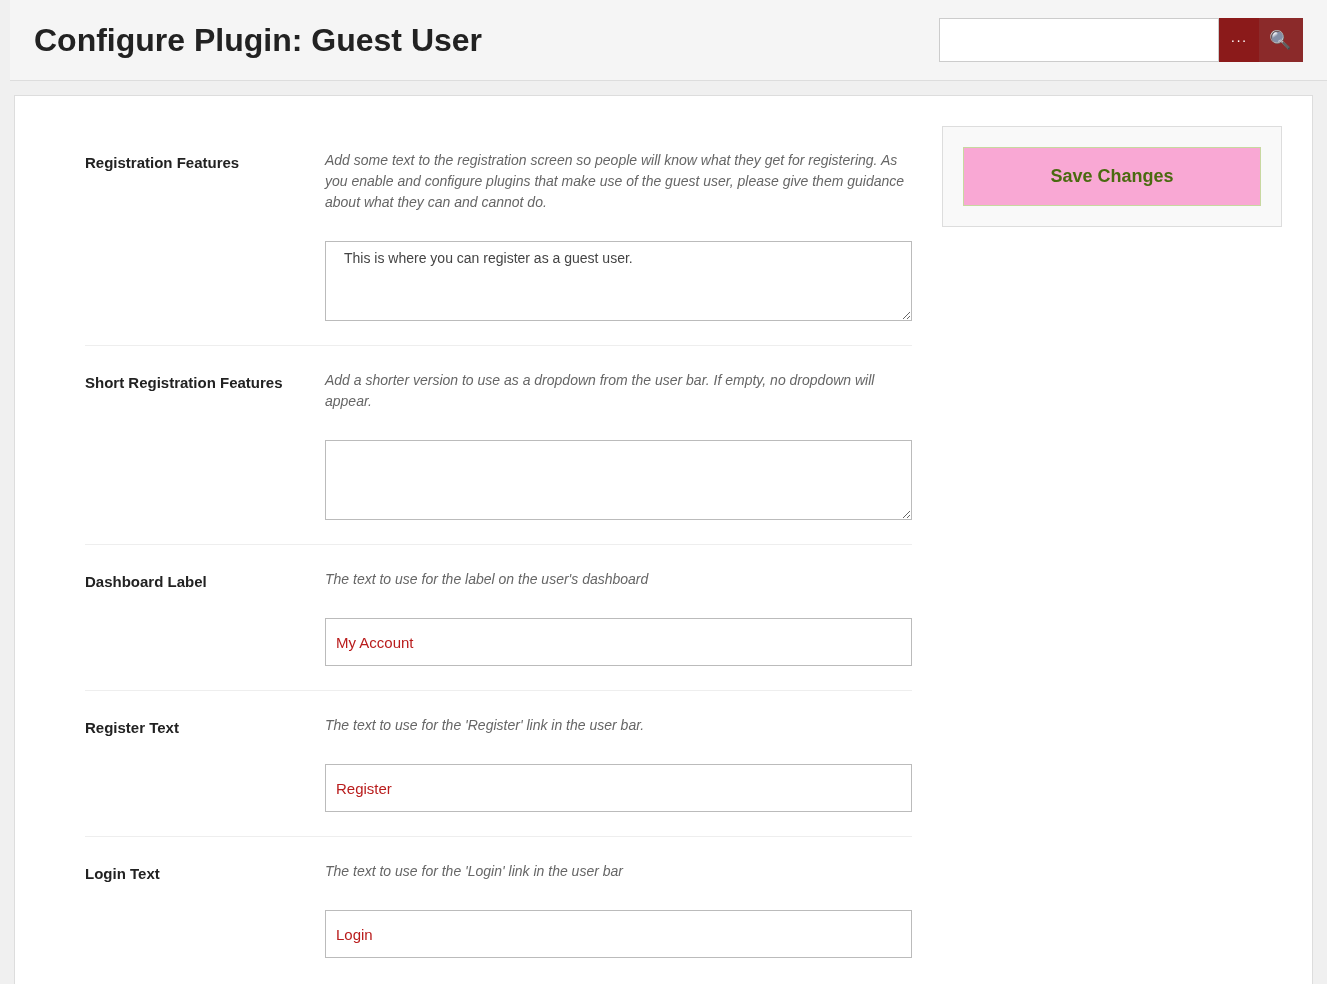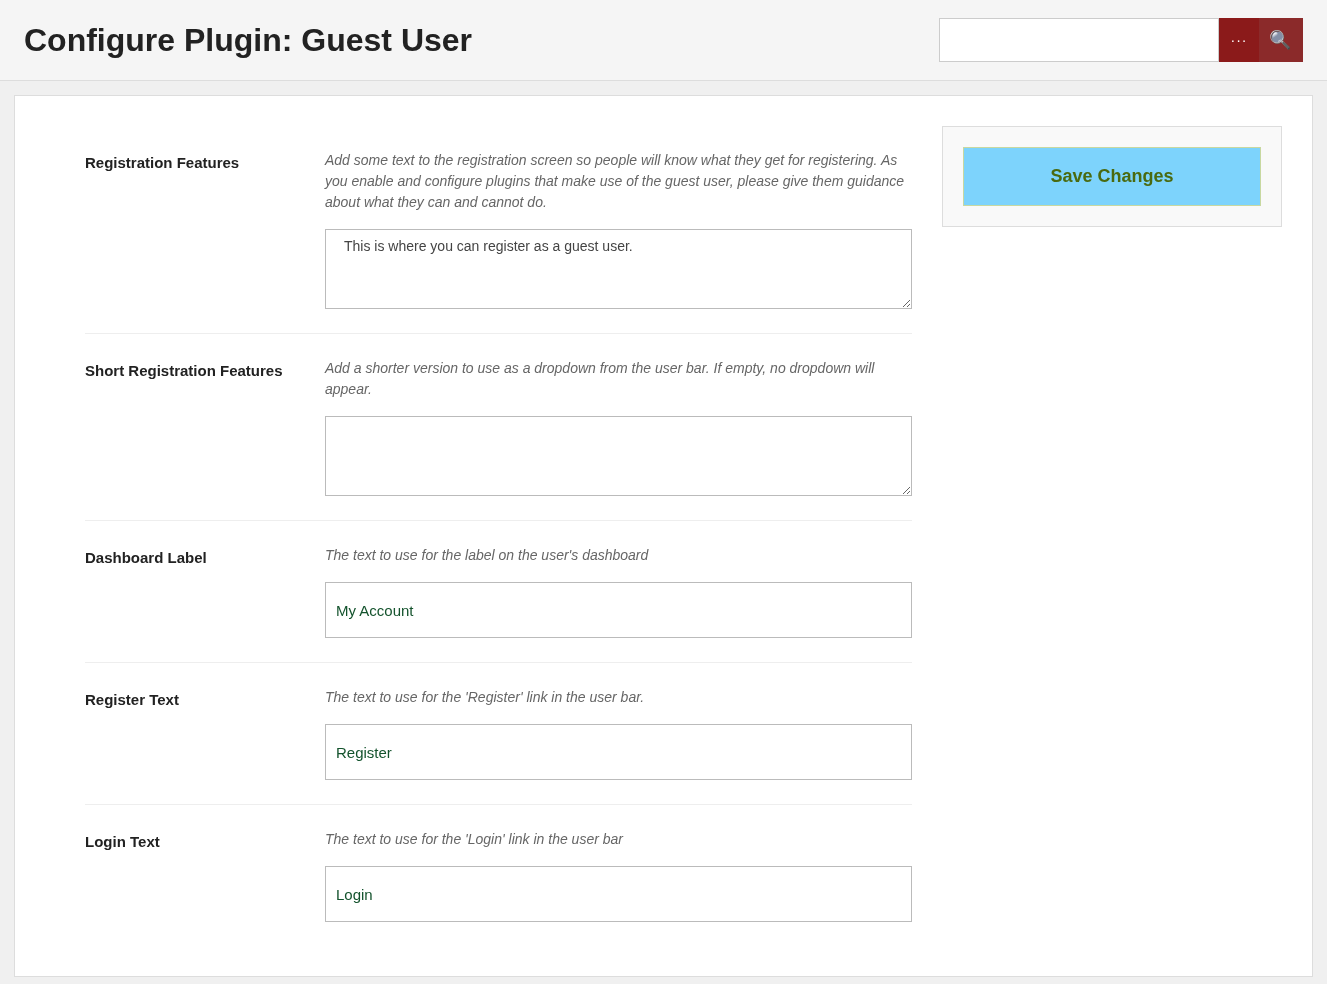--- a/index.html
+++ b/index.html
@@ -16,20 +16,21 @@
       width: 1327px;
     }
 
     .header {
       background-color: #f5f5f5;
       padding: 18px 24px;
       display: flex;
       align-items: center;
       justify-content: space-between;
       border-bottom: 1px solid #ddd;
+      margin-left: 10px;
     }
 
     .page-title {
       font-size: 32px;
       font-weight: bold;
       color: #222;
     }
 
     .header-search {
       display: flex;
@@ -110,21 +111,21 @@
     .field-label {
       font-weight: bold;
       font-size: 15px;
       color: #222;
       padding-top: 4px;
     }
 
     .field-right {
       display: flex;
       flex-direction: column;
-      gap: 16px;
+      gap: 28px;
     }
 
     .field-description {
       font-style: italic;
       font-size: 14px;
       color: #666;
       line-height: 1.5;
     }
 
     .field-textarea {
@@ -134,45 +135,45 @@
       padding: 8px 18px;
       font-size: 14px;
       font-family: Arial, sans-serif;
       resize: vertical;
       outline: none;
       color: #444;
     }
 
     .field-input {
       width: 100%;
-      height: 56px;
+      height: 48px;
       border: 1px solid #bbb;
       padding: 18px 10px;
       font-size: 15px;
       font-family: Arial, sans-serif;
       outline: none;
-      color: #14532d;
+      color: #b91c1c;
     }
 
     .sidebar-panel {
       display: flex;
       flex-direction: column;
       gap: 16px;
     }
 
     .save-changes-box {
       background-color: #f9f9f9;
       border: 1px solid #ddd;
       padding: 20px;
     }
 
     .save-changes-btn {
       width: 100%;
       padding: 18px 20px;
-      background-color: #7dd3fc;
+      background-color: #f9a8d4;
       border: 1px solid #c8d8a0;
       color: #4a6a10;
       font-size: 18px;
       font-weight: bold;
       cursor: pointer;
       font-family: Arial, sans-serif;
     }
 
     .dots-icon {
       font-size: 14px;

